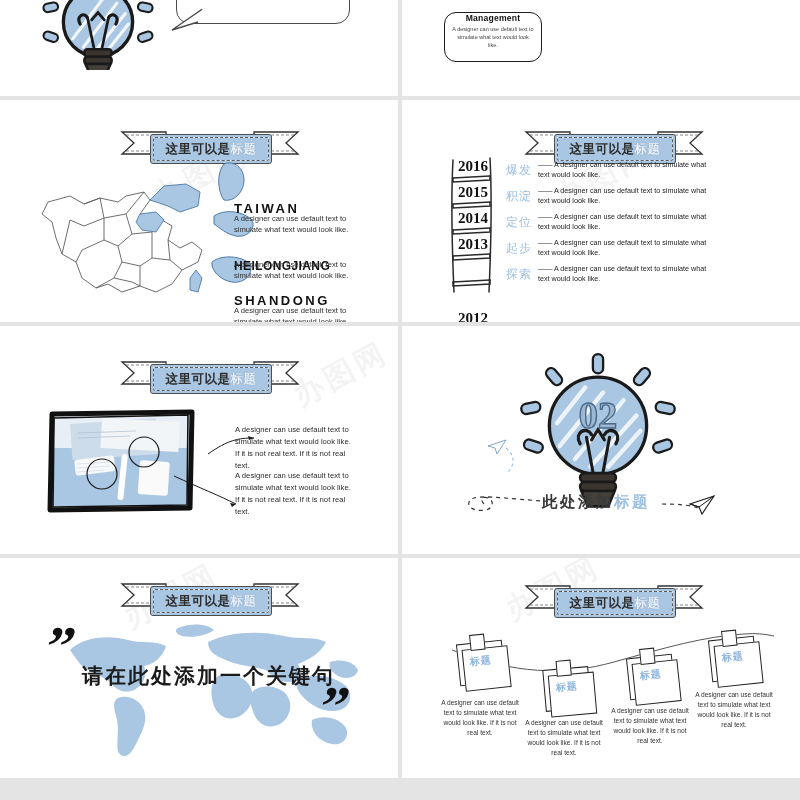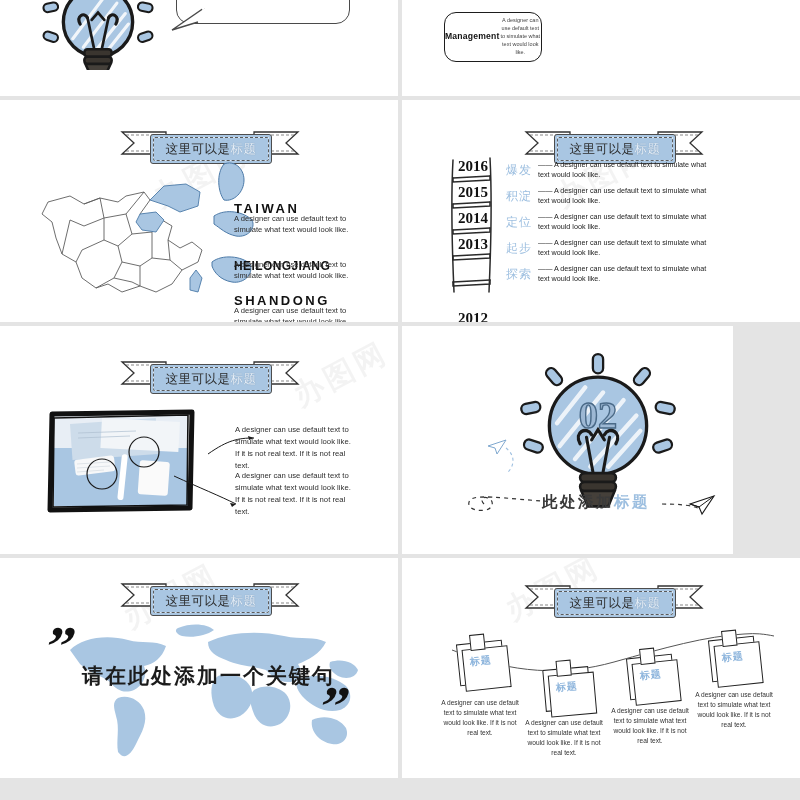--- a/index.html
+++ b/index.html
@@ -10,21 +10,21 @@
       transform:rotate(-28deg);letter-spacing:4px;pointer-events:none;user-select:none;}
   
   .ribbon{position:absolute;width:180px;height:44px;}
   .ribbon .tails{position:absolute;left:0;top:4px;width:180px;height:26px;}
   .ribbon .center{position:absolute;left:30px;top:8px;width:120px;height:28px;
       background:#a9c6e2;border:1.6px solid #4d4d4d;border-radius:3px;
       box-shadow:inset 0 0 0 2px #a9c6e2, inset 0 0 0 3px rgba(255,255,255,.55);
       display:flex;align-items:center;justify-content:center;}
   .ribbon .center .dash{position:absolute;left:2px;top:2px;right:2px;bottom:2px;
       border:1.1px dashed #5b5b5b;border-radius:2px;}
-  .ribbon .ttl{position:relative;font-size:12.5px;font-weight:400;color:#2b2b2b;white-space:nowrap;
+  .ribbon .ttl{position:relative;font-size:12.5px;font-weight:700;color:#2b2b2b;white-space:nowrap;
       letter-spacing:.5px;}
   .ribbon .ttl em{font-style:normal;color:#e8f1fa;text-shadow:0 0 1px rgba(80,110,140,.7);}
   
   .body-txt{font-size:7.4px;line-height:1.42;color:#2e2e2e;}
   .prov-name{font-weight:700;color:#111;letter-spacing:2.5px;}
   
   .yr{position:absolute;font-weight:700;font-size:15px;color:#111;font-family:"Liberation Serif",serif;}
   .cn-lbl{position:absolute;font-size:12px;color:#9dbfe0;font-weight:400;letter-spacing:1px;}
   .tl-txt{position:absolute;font-size:7.2px;color:#222;line-height:1.45;width:175px;}
   
@@ -36,21 +36,21 @@
   .note{position:absolute;width:44px;height:40px;background:#fff;border:1.4px solid #222;}
   .note .shadow{position:absolute;left:4px;top:5px;width:44px;height:40px;border:1.4px solid #222;
       background:#fff;z-index:-1;}
   .note .tape{position:absolute;left:13px;top:-9px;width:13px;height:14px;background:#fff;
       border:1.4px solid #222;}
   .note .nl{position:absolute;left:0;top:11px;width:100%;text-align:center;font-size:10px;
       font-weight:700;color:#8fb6dd;letter-spacing:1px;}
   .note-txt{position:absolute;width:84px;font-size:6.6px;line-height:1.5;color:#333;text-align:center;}
   
   .rbox{position:absolute;width:96px;height:48px;border:1.5px solid #1d1d1d;border-radius:12px;
-        display:flex;align-items:center;justify-content:flex-start;}
+        display:flex;flex-direction:column;align-items:center;justify-content:flex-start;}
   .rbox h4{margin:0 0 3px;font-size:8.6px;font-weight:700;color:#111;letter-spacing:.2px;}
   .rbox p{margin:0;font-size:5.5px;line-height:1.45;color:#444;text-align:center;width:82px;}
   
   .bubble{position:absolute;border:1.4px solid #4a4a4a;border-radius:14px;background:#fff;}
 </style>
 </head>
 <body>
 
 <div id="board">
 
@@ -250,21 +250,21 @@
       <path d="M58,36 C78,22 88,20 104,20" fill="none" stroke="#1a1a1a" stroke-width="1"></path>
       <path d="M104,20 l-6,-2 l1,4 z" fill="#1a1a1a"></path>
       <path d="M24,58 C50,70 70,78 86,86" fill="none" stroke="#1a1a1a" stroke-width="1"></path>
       <path d="M86,86 l-6,-1 l2,4 z" fill="#1a1a1a"></path>
     </svg>
 
     <div class="body-txt" style="position:absolute;left:235px;top:98px;width:122px;font-size:7.7px;line-height:1.58;">A designer can use default text to simulate what text would look like. If it is not real text. If it is not real text.</div>
     <div class="body-txt" style="position:absolute;left:235px;top:144px;width:122px;font-size:7.7px;line-height:1.58;">A designer can use default text to simulate what text would look like. If it is not real text. If it is not real text.</div>
   </div>
 
-  <div class="panel" style="left:402px;top:326px;width:331px;height:228px;">
+  <div class="panel" style="left:402px;top:326px;width:398px;height:228px;">
     <svg width="398" height="228" style="position:absolute;left:0;top:0;">
       <g transform="translate(196,110) scale(1.28)">
         <circle cx="0" cy="-8" r="38" fill="#a9c6e2" stroke="#1a1a1a" stroke-width="2.6"></circle>
         <g stroke="#fff" stroke-width="3.4" opacity=".8" stroke-linecap="round">
           <line x1="-30" y1="8" x2="4" y2="-34"></line>
           <line x1="-18" y1="18" x2="20" y2="-28"></line>
           <line x1="-6" y1="24" x2="30" y2="-16"></line>
           <line x1="8" y1="24" x2="33" y2="-4"></line>
           <line x1="-32" y1="-10" x2="-10" y2="-38"></line>
         </g>

